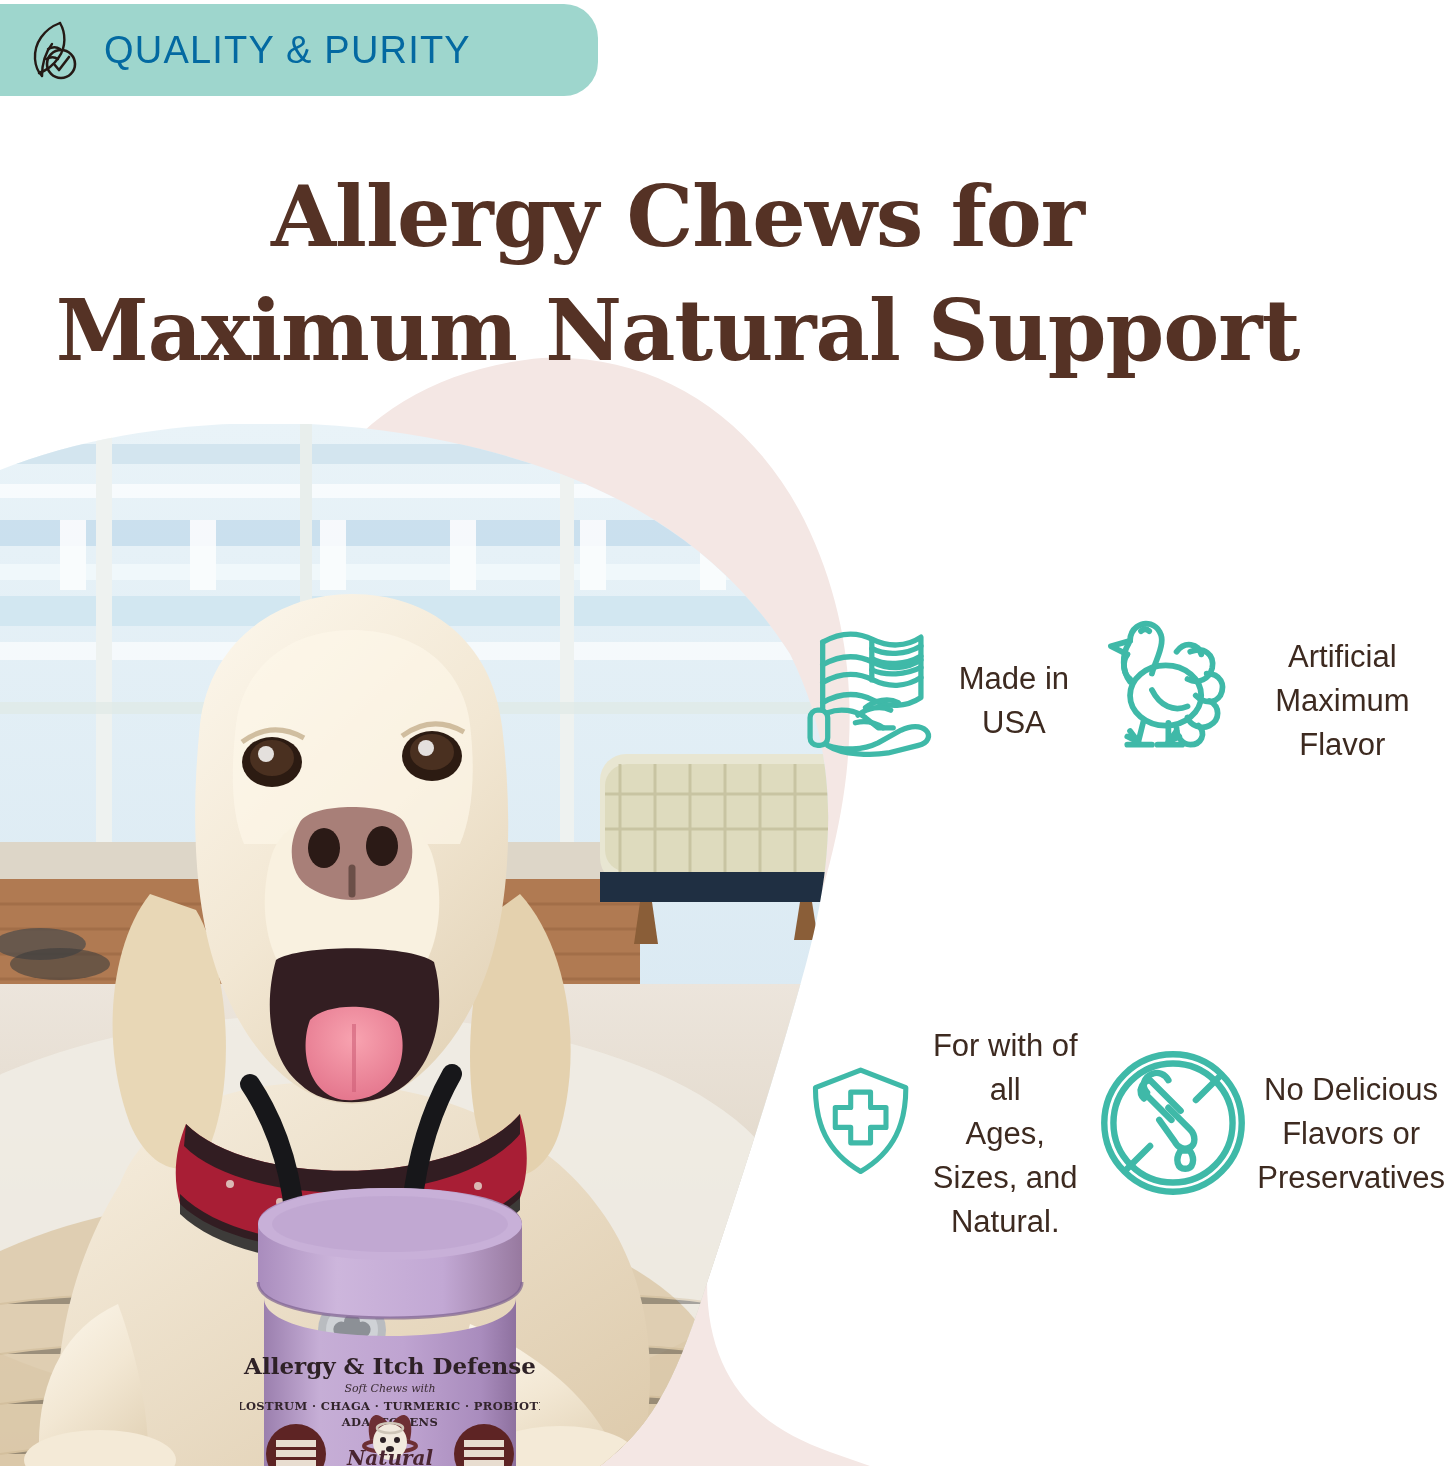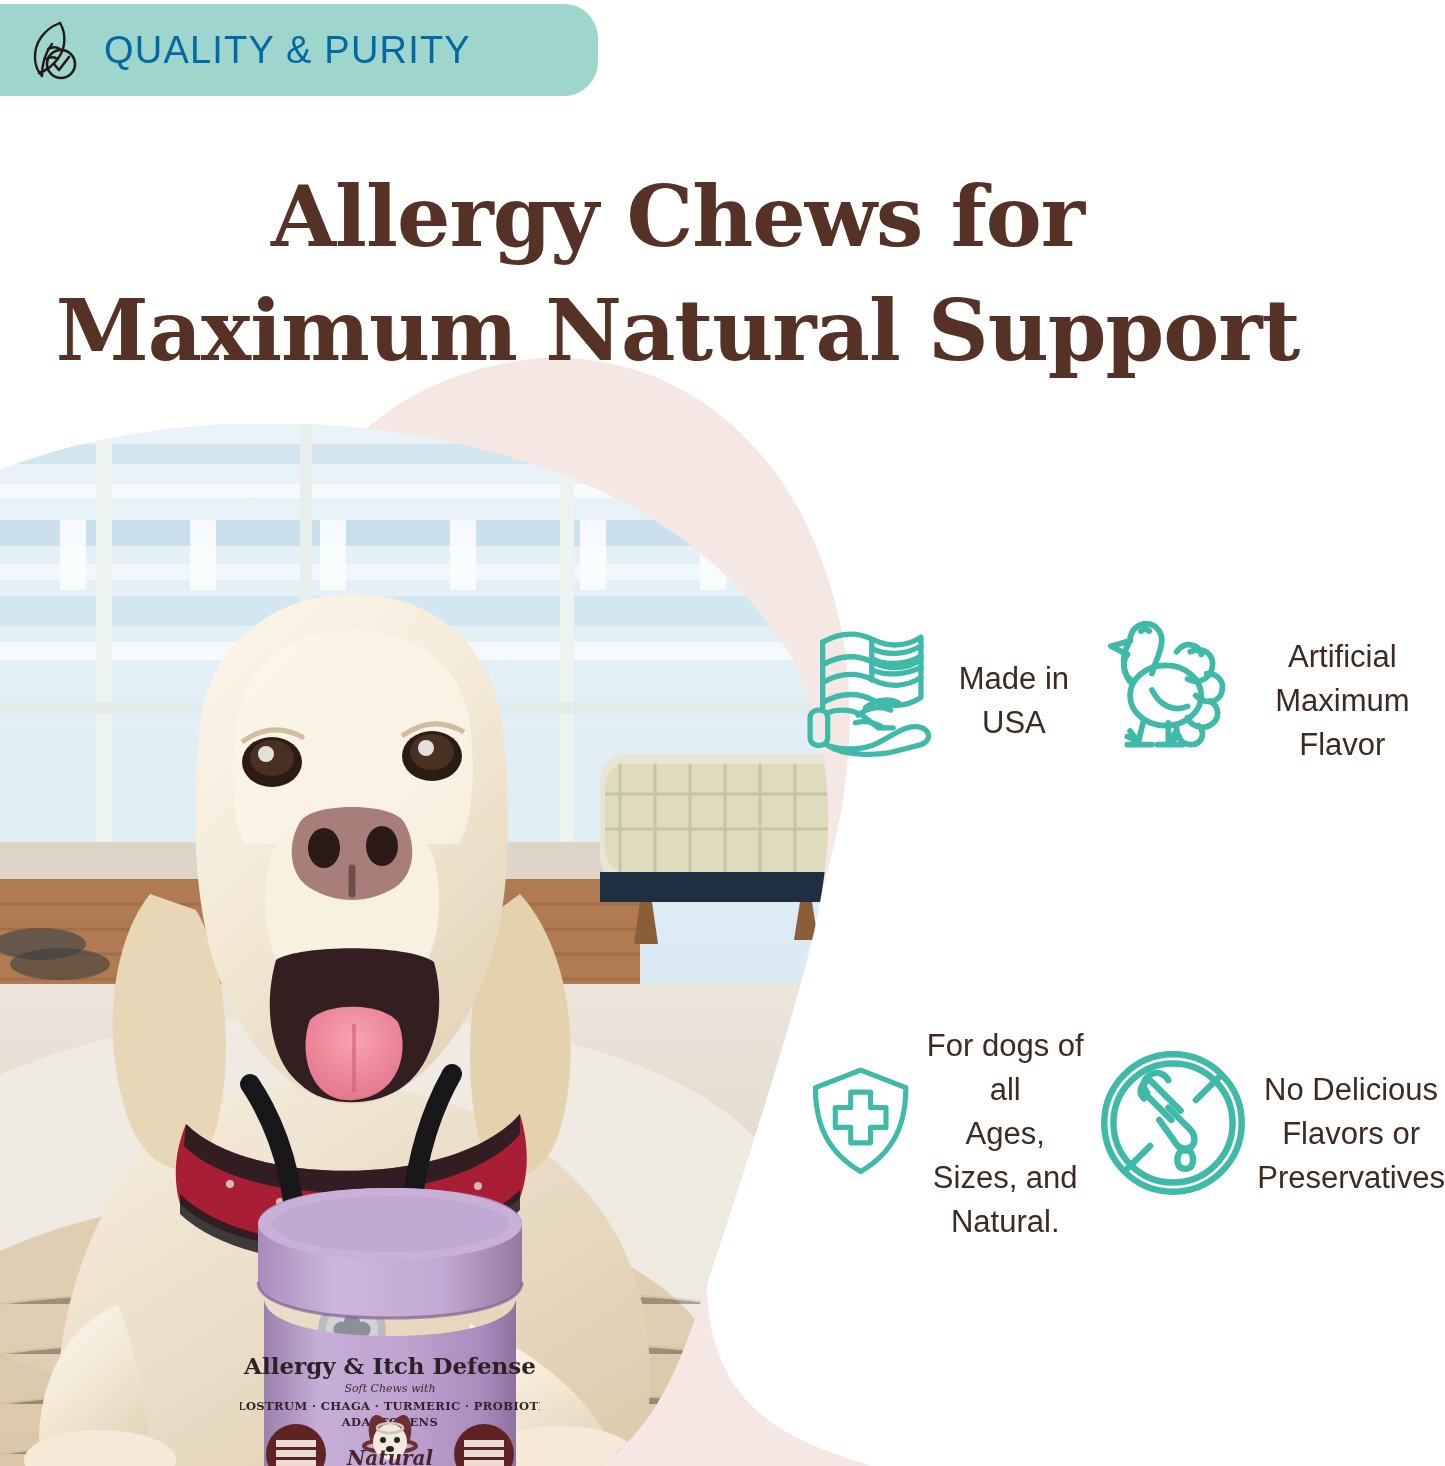--- a/index.html
+++ b/index.html
@@ -414,21 +414,21 @@
 
     <div class="feature r2">
       <svg class="feat-icon" viewBox="0 0 110 112">
         <g fill="none" stroke="#3fb9a8" stroke-width="4.6" stroke-linecap="round" stroke-linejoin="round">
           <path d="M55,8 L96,24 C96,56 86,82 55,100 C24,82 14,56 14,24 Z"></path>
           <path d="M46,28 L64,28 L64,42 L78,42 L78,60 L64,60 L64,74 L46,74
                    L46,60 L32,60 L32,42 L46,42 Z"></path>
         </g>
       </svg>
       <div class="feat-label">
-        <div>For dogs of all</div>
+        <div>For with of all</div>
         <div>Ages, Sizes, and</div>
         <div>Natural.</div>
       </div>
     </div>
 
     <div class="feature r2">
       <svg class="feat-icon" viewBox="0 0 110 112">
         <g fill="none" stroke="#3fb9a8" stroke-width="4.2" stroke-linecap="round" stroke-linejoin="round">
           <circle cx="55" cy="56" r="45"></circle>
           <circle cx="55" cy="56" r="39"></circle>

